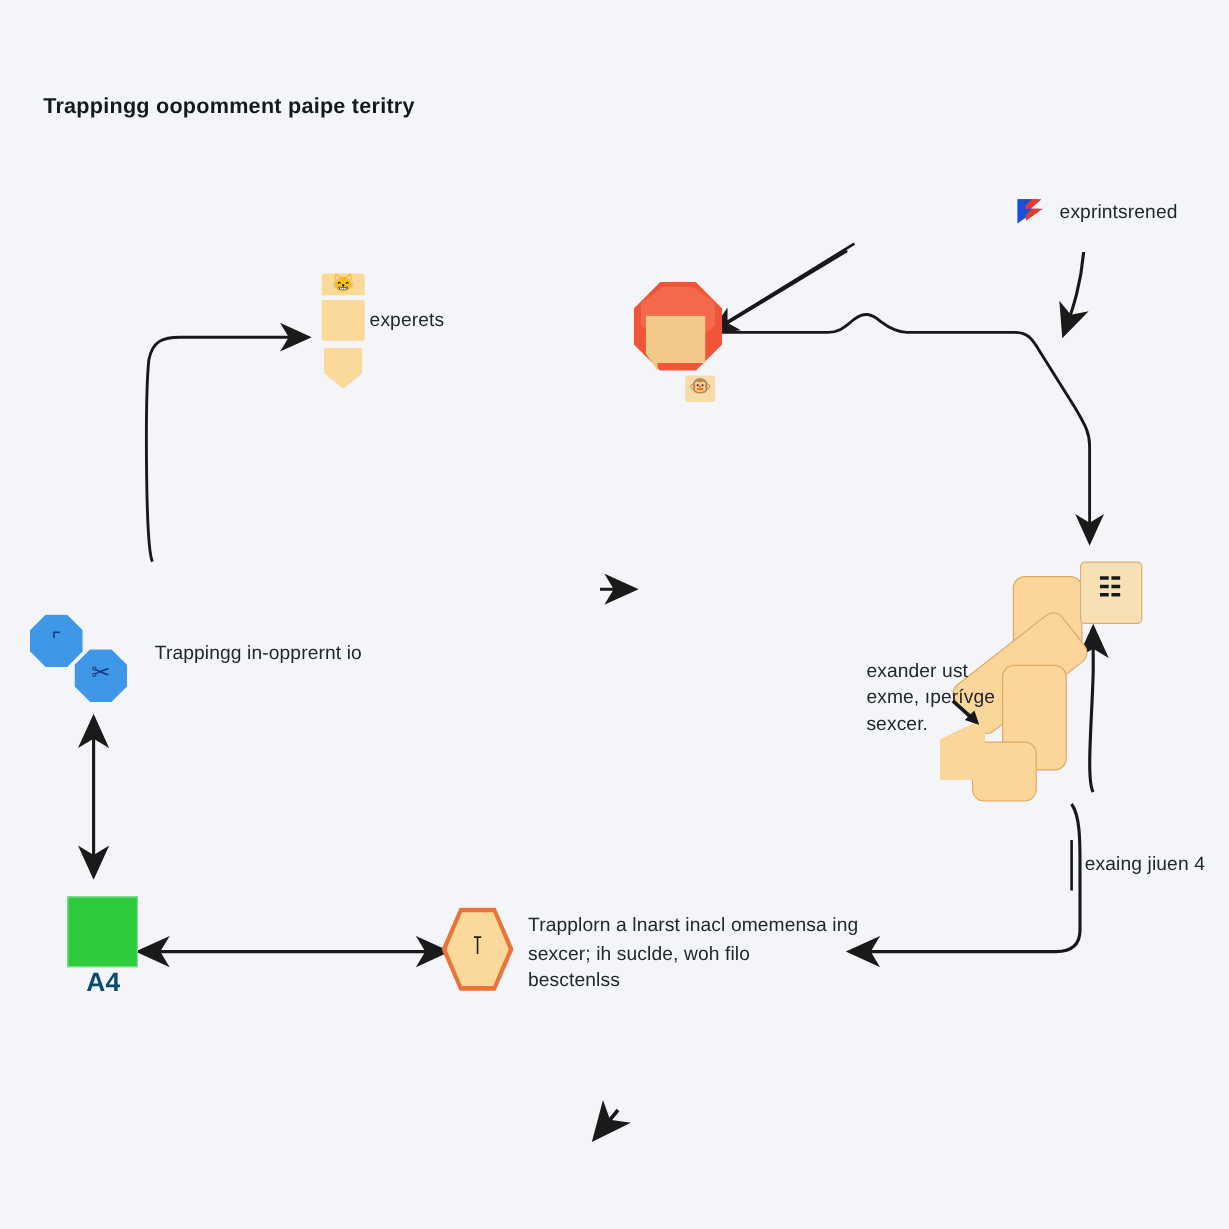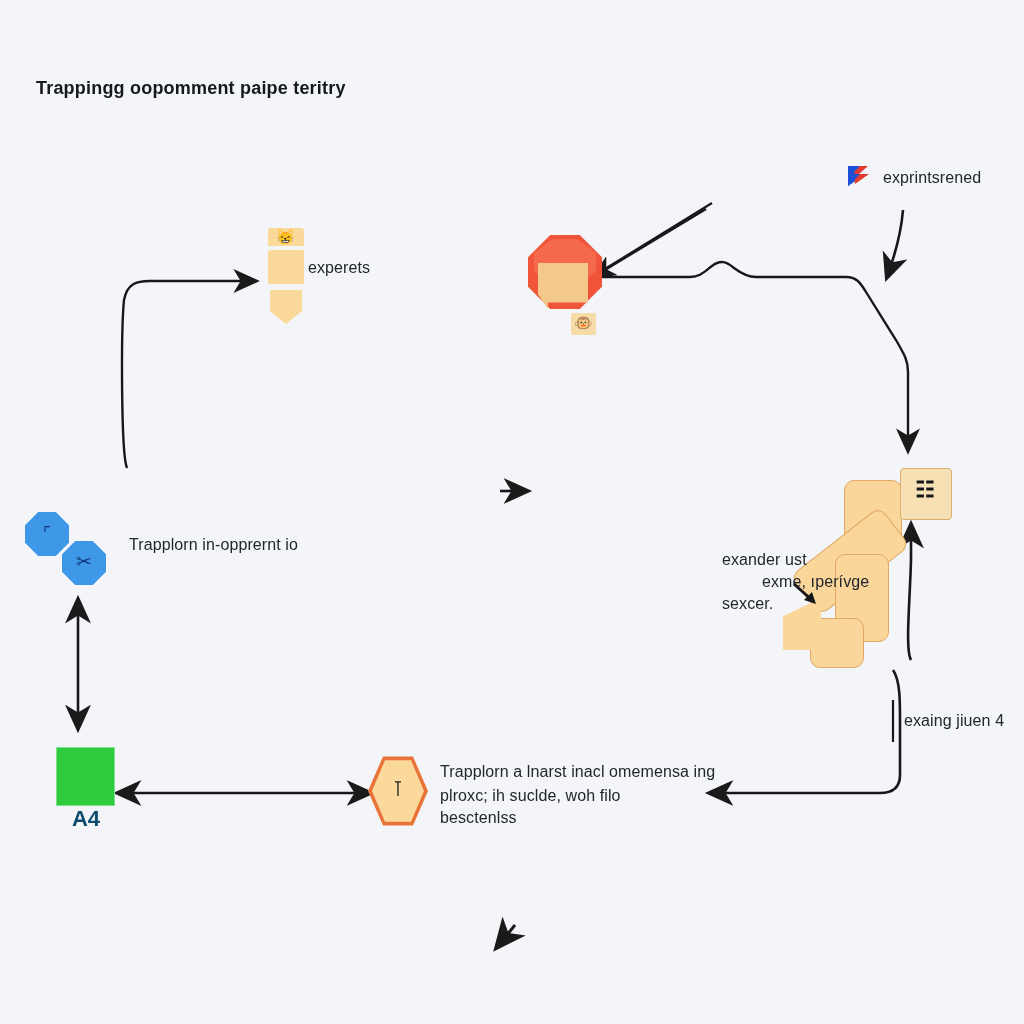--- a/index.html
+++ b/index.html
@@ -180,45 +180,45 @@
       <path d="M2,3 L14,3 L6,11 L14,11 L2,23 Z" fill="#1b4fd8"></path>
     </svg>
   </div>
   <div class="label" style="left:883px; top:166px;">exprintsrened</div>
 
   <div class="octagon" style="left:25px; top:512px; width:44px; height:44px; background:#3f97e8;"></div>
   <div class="glyph" style="left:25px; top:525px; width:44px; font-size:17px; color:#12337a; font-weight:normal;">⌜</div>
   <div class="octagon" style="left:62px; top:541px; width:44px; height:44px; background:#3f97e8;"></div>
   <div class="glyph" style="left:62px; top:552px; width:44px; font-size:19px; color:#12337a; font-weight:normal;">✂</div>
 
-  <div class="label" style="left:129px; top:533px;">Trapplorn in-opprernt io</div>
+  <div class="label" style="left:129px; top:533px;">Trappingg in-opprernt io</div>
 
   <div class="green-square" style="left:56px; top:747px; width:57px; height:57px;"></div>
   <div class="glyph" style="left:56px; top:808px; width:60px; font-size:22px; color:#0c4a6e; font-weight:bold;">A4</div>
 
   <div class="hexagon" style="left:368px; top:755px; width:60px; height:72px; background:#e8743a;"></div>
   <div class="hexagon" style="left:372px; top:759px; width:52px; height:64px; background:#fbd99a;"></div>
   <div class="glyph" style="left:372px; top:778px; width:52px; font-size:21px; color:#15181d; font-weight:normal;">⊺</div>
   <div class="label" style="left:440px; top:760px;">Trapplorn a lnarst inacl omemensa ing</div>
-  <div class="label" style="left:440px; top:784px;">plroxc; ih suclde, woh filo</div>
+  <div class="label" style="left:440px; top:784px;">sexcer; ih suclde, woh filo</div>
   <div class="label" style="left:440px; top:806px;">besctenlss</div>
 
   <div class="node" style="left:760px; top:470px; width:190px; height:195px;">
     <div class="arm-seg" style="left:84px; top:10px; width:56px; height:68px;"></div>
     <div class="arm-seg" style="left:33px; top:66px; width:112px; height:48px; transform:rotate(-38deg); transform-origin:50% 50%;"></div>
     <div class="arm-seg" style="left:75px; top:84px; width:52px; height:86px;"></div>
     <div class="arm-seg" style="left:50px; top:148px; width:52px; height:48px;"></div>
     <div class="arm-wedge" style="left:23px; top:128px; width:38px; height:52px;"></div>
   </div>
 
   <div class="icon-card" style="left:900px; top:468px; width:50px; height:50px;"></div>
   <div class="glyph" style="left:900px; top:479px; width:50px; font-size:22px; color:#15181d;">☷</div>
 
   <div class="label" style="left:722px; top:548px;">exander ust</div>
-  <div class="label" style="left:722px; top:570px;margin-left:40px;">exme, ıperívge</div>
+  <div class="label" style="left:722px; top:570px;">exme, ıperívge</div>
   <div class="label" style="left:722px; top:592px;">sexcer.</div>
 
   <svg style="position:absolute; left:792px; top:578px; width:40px; height:36px;" viewBox="0 0 40 36">
     <path d="M2,6 L22,24" stroke="#17181c" stroke-width="3" fill="none"></path>
     <path d="M24,26 L12,22 L20,14 Z" fill="#17181c"></path>
   </svg>
 
   <div class="label" style="left:904px; top:709px;">exaing jiuen 4</div>
 
 </div>

